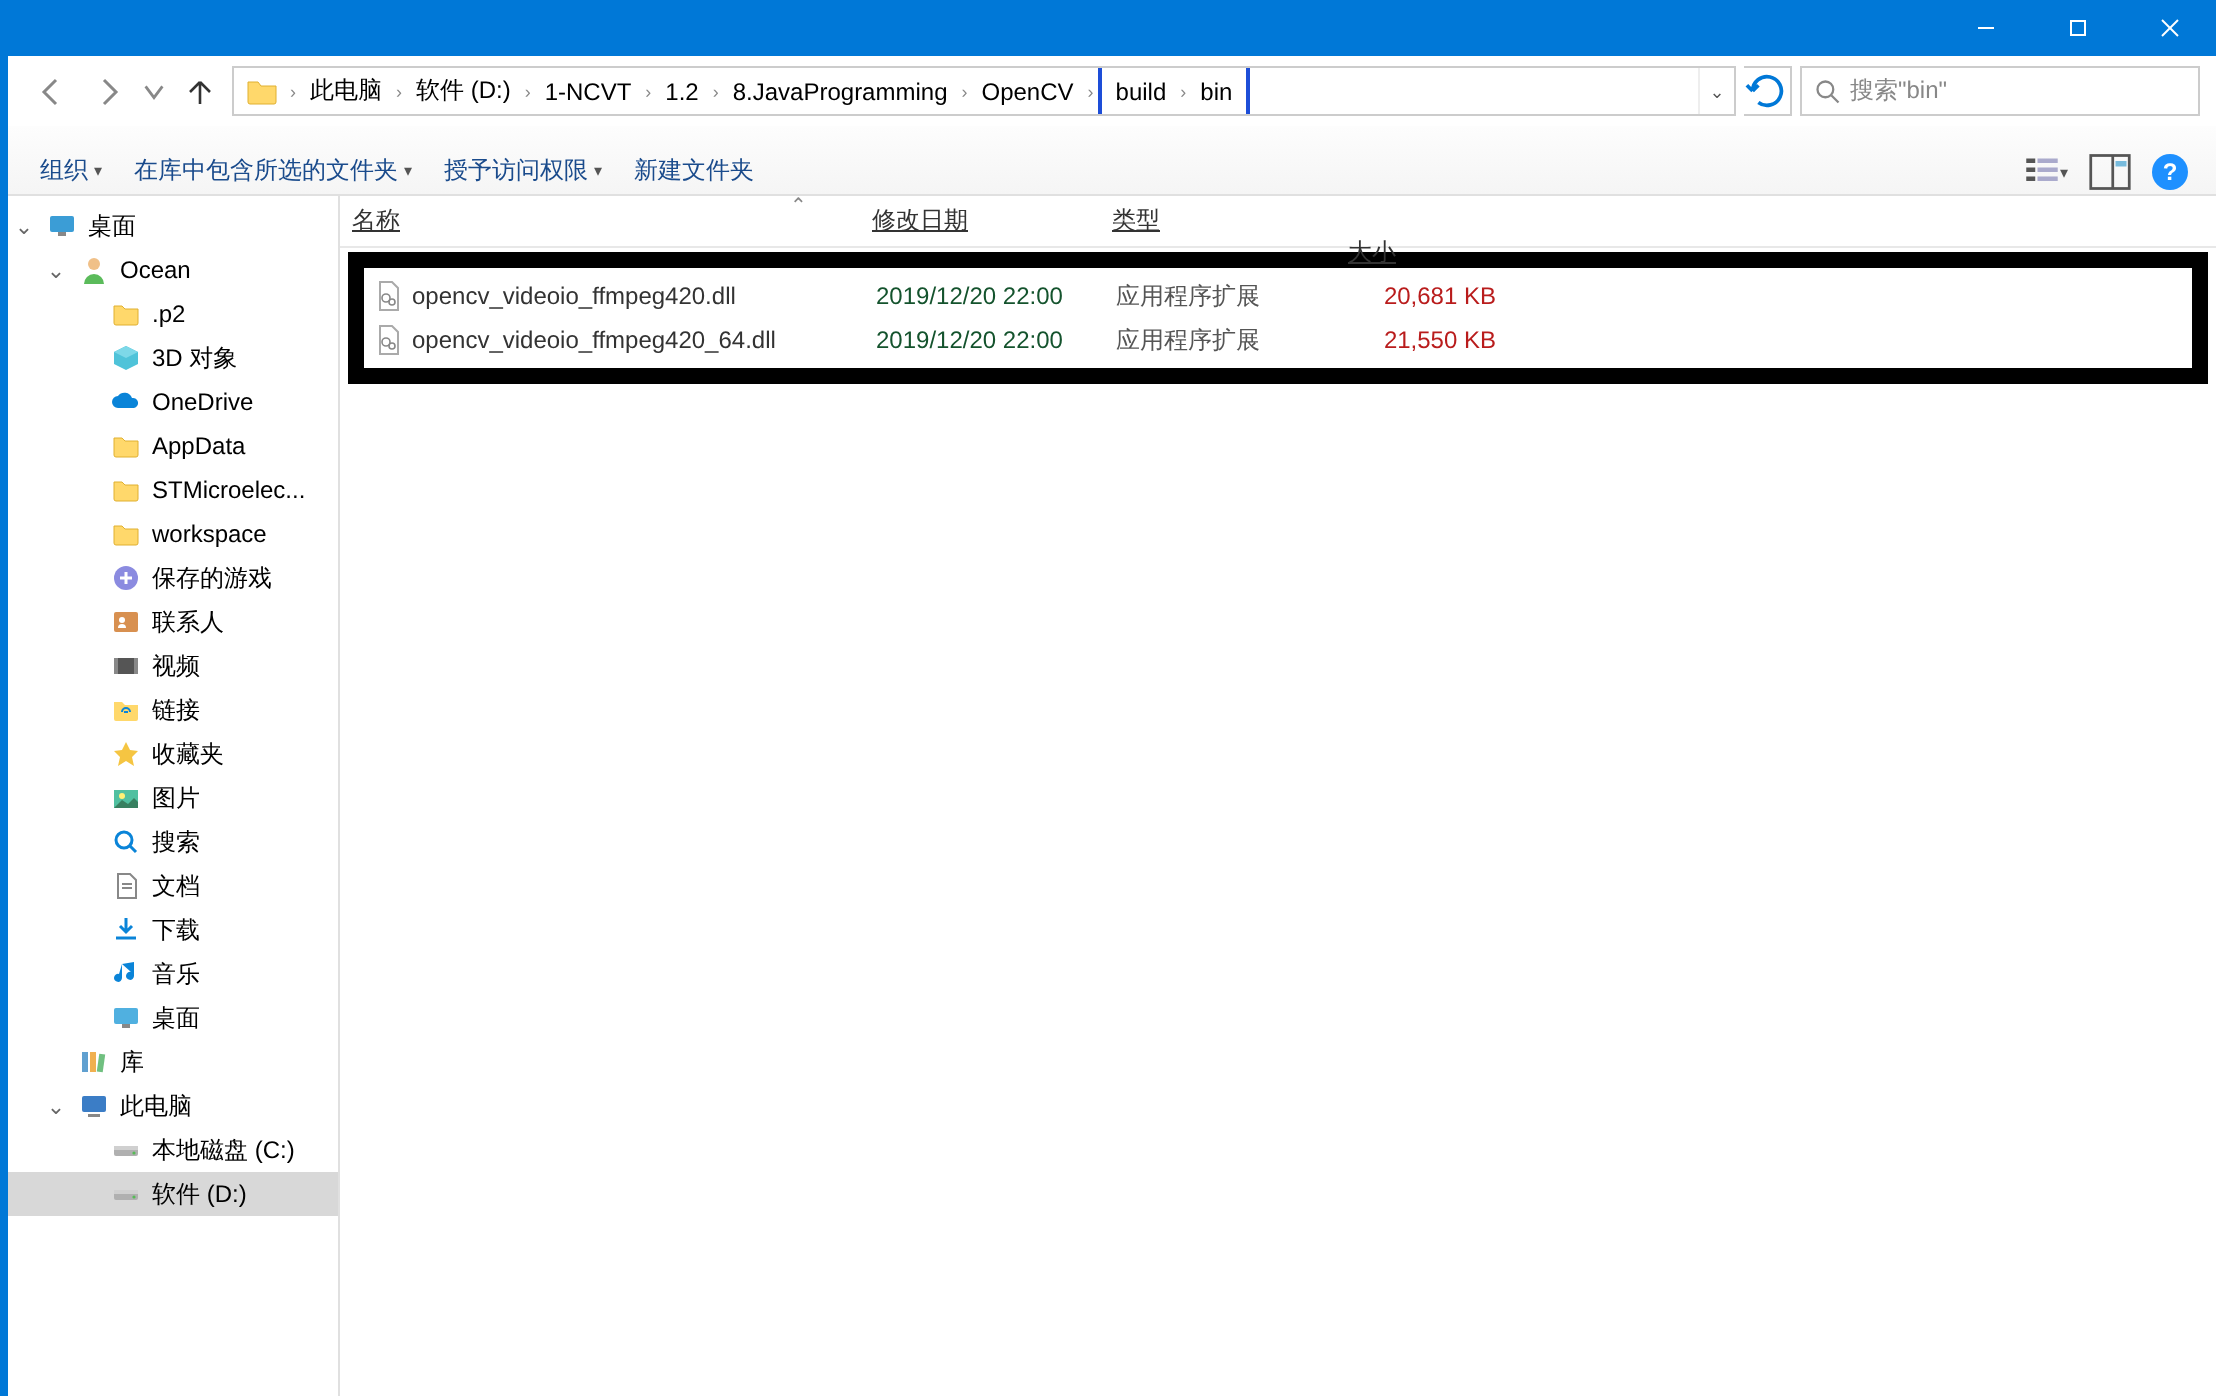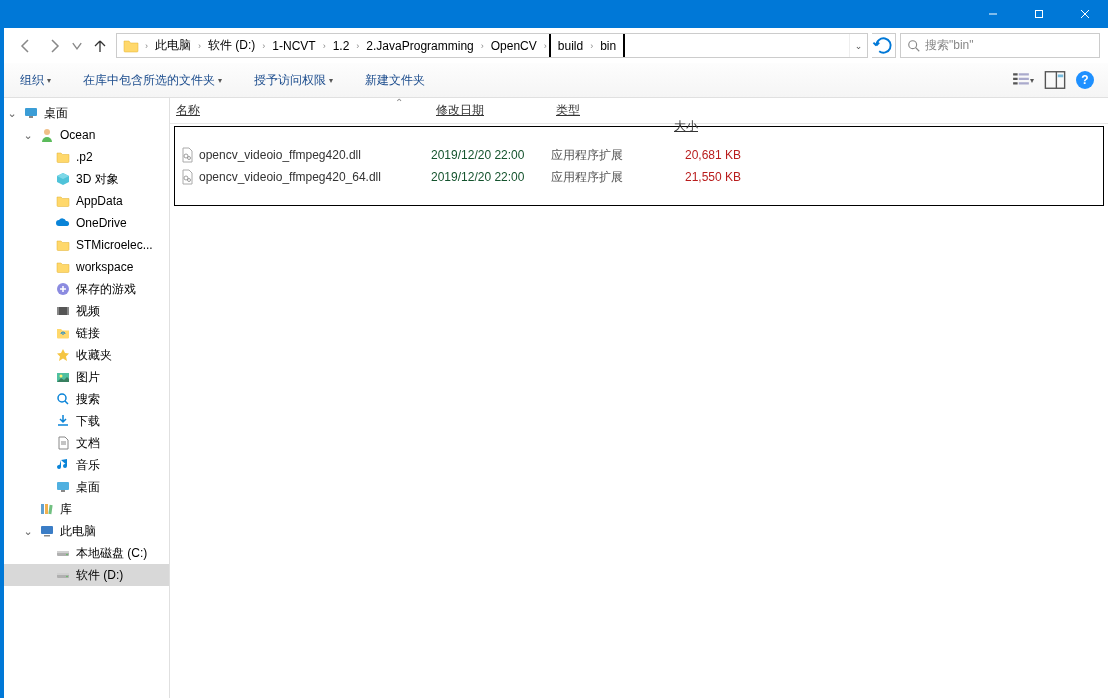--- a/index.html
+++ b/index.html
@@ -14,27 +14,27 @@
 
 .addrbar { height: 35px; background: #fff; display: flex; align-items: center; padding: 3px 8px 3px 14px; gap: 4px; }
 .nav-arrow { width: 24px; height: 24px; display: flex; align-items: center; justify-content: center; color: #888; }
 .nav-arrow svg { width: 16px; height: 16px; }
 .nav-arrow.enabled { color: #333; }
 .breadcrumb-wrap { flex: 1; height: 25px; border: 1px solid #ccc; display: flex; align-items: center; background: #fff; }
 .breadcrumb { flex: 1; display: flex; align-items: center; height: 100%; overflow: hidden; padding-left: 2px; }
 .crumb { display: flex; align-items: center; height: 100%; padding: 0 5px; font-size: 12px; color: #000; white-space: nowrap; }
 .crumb-sep { color: #888; font-size: 9px; padding: 0 2px; }
 .folder-icon { width: 18px; height: 18px; margin: 0 3px; }
-.highlight-box { border: 2px solid #000000; padding: 0 2px; display: flex; align-items: center; height: calc(100% + 6px); margin: -3px 0; }
+.highlight-box { border: 2px solid #1d4ed8; padding: 0 2px; display: flex; align-items: center; height: calc(100% + 6px); margin: -3px 0; }
 .addr-dropdown { width: 18px; display: flex; align-items: center; justify-content: center; border-left: 1px solid #eee; height: 100%; color: #555; font-size: 9px; }
 .addr-refresh { width: 24px; height: 25px; border: 1px solid #ccc; border-left: none; display: flex; align-items: center; justify-content: center; color: #0078d7; }
 .searchbox { width: 200px; height: 25px; border: 1px solid #ccc; display: flex; align-items: center; padding: 0 6px; color: #888; font-size: 12px; gap: 4px; }
 .searchbox svg { width: 14px; height: 14px; flex-shrink: 0; }
 
-.toolbar { height: 35px; border-bottom: 1px solid #e0e0e0; display: flex; align-items: center; padding: 0 14px; gap: 20px; font-size: 12px; background: linear-gradient(#fdfdfd, #f5f5f5); }
+.toolbar { height: 35px; border-bottom: 1px solid #e0e0e0; display: flex; align-items: flex-end; padding: 0 14px; gap: 4px; font-size: 12px; background: linear-gradient(#fdfdfd, #f5f5f5); }
 .toolbar-item { display: flex; align-items: center; gap: 3px; padding: 3px 6px; color: #1a4b8c; }
 .toolbar-item .dd { font-size: 8px; color: #555; }
 .toolbar-spacer { flex: 1; }
 .toolbar-right { display: flex; align-items: center; gap: 10px; }
 .toolbar-icon-btn { width: 22px; height: 22px; display: flex; align-items: center; justify-content: center; color: #555; }
 
 .main { display: flex; height: calc(698px - 28px - 35px - 35px); }
 .tree { width: 170px; border-right: 1px solid #e0e0e0; overflow: hidden; padding: 4px 0; }
 .tree-item { display: flex; align-items: center; height: 22px; font-size: 12px; gap: 4px; padding-right: 4px; white-space: nowrap; }
 .tree-item.selected { background: #d8d8d8; }
@@ -47,21 +47,21 @@
 .indent-2 { padding-left: 38px; }
 
 .content { flex: 1; display: flex; flex-direction: column; }
 .columns { display: flex; height: 26px; border-bottom: 1px solid #e8e8e8; font-size: 12px; color: #333; align-items: center; position: relative; }
 .col { padding: 0 6px; text-decoration: underline; }
 .col-name { width: 260px; }
 .col-date { width: 120px; }
 .col-type { width: 118px; }
 .col-size { width: 90px; text-align: left; margin-top: 32px; }
 
-.rows-highlight { border: 1px solid #000000; margin: 2px 4px 0 4px; padding: 17px 0; }
+.rows-highlight { border: 8px solid #000000; margin: 2px 4px 0 4px; padding: 3px 0; }
 .row { display: flex; height: 22px; align-items: center; font-size: 12px; color: #333; }
 .row .file-icon { width: 18px; height: 18px; margin: 0 3px; display: flex; align-items: center; justify-content: center; flex-shrink: 0; }
 .row .file-icon svg { width: 16px; height: 16px; }
 .row .cell-name { width: 256px; display: flex; align-items: center; }
 .row .cell-date { width: 120px; color: #14532d; }
 .row .cell-type { width: 118px; color: #555; }
 .row .cell-size { width: 90px; text-align: right; color: #b91c1c; padding-right: 18px;}
 
 .help-icon { width: 18px; height: 18px; border-radius: 50%; background: #1e90ff; color: #fff; display: flex; align-items: center; justify-content: center; font-size: 12px; font-weight: bold; }
 
@@ -124,21 +124,21 @@
       </span>
       <span class="crumb-sep">›</span>
     <span class="crumb">此电脑</span>
         <span class="crumb-sep">›</span>
         <span class="crumb">软件 (D:)</span>
         <span class="crumb-sep">›</span>
         <span class="crumb">1-NCVT</span>
         <span class="crumb-sep">›</span>
         <span class="crumb">1.2</span>
         <span class="crumb-sep">›</span>
-        <span class="crumb">2.JavaProgramming</span>
+        <span class="crumb">8.JavaProgramming</span>
         <span class="crumb-sep">›</span>
         <span class="crumb">OpenCV</span>
         <span class="crumb-sep">›</span>
         <span class="highlight-box">
           <span class="crumb">build</span>
           <span class="crumb-sep">›</span>
           <span class="crumb">bin</span>
         </span>
       </div>
     <div class="addr-dropdown">⌄</div>
@@ -236,33 +236,33 @@
             <path d="M8 2 L14 5 L14 11 L8 14 L2 11 L2 5 Z" fill="#4fc3d9"></path>
             <path d="M8 2 L14 5 L8 8 L2 5 Z" fill="#7dd8e8"></path>
           </svg>
         </span>
         <span class="tree-label">3D 对象</span>
       </div>
       <div class="tree-item indent-2">
         <span class="tree-expand"></span>
         <span class="tree-icon">
           <svg viewBox="0 0 16 16">
+            <path d="M4 11 a3 3 0 0 1 0-6 a4 4 0 0 1 7 1 a2.5 2.5 0 0 1 1 5 z" fill="#0a84d8"></path>
+          </svg>
+        </span>
+        <span class="tree-label">OneDrive</span>
+      </div>
+      <div class="tree-item indent-2">
+        <span class="tree-expand"></span>
+        <span class="tree-icon">
+          <svg viewBox="0 0 16 16">
             <path d="M2 4 h4 l1.5 1.5 H14 v7 a1 1 0 0 1 -1 1 H3 a1 1 0 0 1 -1 -1 z" fill="#ffd86b" stroke="#e0b030" stroke-width="0.5"></path>
           </svg>
         </span>
         <span class="tree-label">AppData</span>
-      </div>
-      <div class="tree-item indent-2">
-        <span class="tree-expand"></span>
-        <span class="tree-icon">
-          <svg viewBox="0 0 16 16">
-            <path d="M4 11 a3 3 0 0 1 0-6 a4 4 0 0 1 7 1 a2.5 2.5 0 0 1 1 5 z" fill="#0a84d8"></path>
-          </svg>
-        </span>
-        <span class="tree-label">OneDrive</span>
       </div>
       <div class="tree-item indent-2">
         <span class="tree-expand"></span>
         <span class="tree-icon">
           <svg viewBox="0 0 16 16">
             <path d="M2 4 h4 l1.5 1.5 H14 v7 a1 1 0 0 1 -1 1 H3 a1 1 0 0 1 -1 -1 z" fill="#ffd86b" stroke="#e0b030" stroke-width="0.5"></path>
           </svg>
         </span>
         <span class="tree-label">STMicroelec...</span>
       </div>
@@ -277,20 +277,31 @@
       </div>
       <div class="tree-item indent-2">
         <span class="tree-expand"></span>
         <span class="tree-icon">
           <svg viewBox="0 0 16 16">
             <circle cx="8" cy="8" r="6" fill="#8b8be0"></circle>
             <path d="M5 8 h6 M8 5 v6" stroke="#fff" stroke-width="1.5"></path>
           </svg>
         </span>
         <span class="tree-label">保存的游戏</span>
+      </div>
+      <div class="tree-item indent-2">
+        <span class="tree-expand"></span>
+        <span class="tree-icon">
+          <svg viewBox="0 0 16 16">
+            <rect x="2" y="3" width="12" height="10" rx="1" fill="#d89050"></rect>
+            <circle cx="6" cy="7" r="1.5" fill="#fff"></circle>
+            <path d="M4 11 a2 2 0 0 1 4 0" fill="#fff"></path>
+          </svg>
+        </span>
+        <span class="tree-label">联系人</span>
       </div>
       <div class="tree-item indent-2">
         <span class="tree-expand"></span>
         <span class="tree-icon">
           <svg viewBox="0 0 16 16">
             <rect x="2" y="4" width="12" height="8" fill="#555"></rect>
             <rect x="2" y="4" width="2" height="8" fill="#888"></rect>
             <rect x="12" y="4" width="2" height="8" fill="#888"></rect>
           </svg>
         </span>
@@ -333,36 +344,36 @@
             <circle cx="7" cy="7" r="4" fill="none" stroke="#0a84d8" stroke-width="1.5"></circle>
             <line x1="10" y1="10" x2="13" y2="13" stroke="#0a84d8" stroke-width="1.5"></line>
           </svg>
         </span>
         <span class="tree-label">搜索</span>
       </div>
       <div class="tree-item indent-2">
         <span class="tree-expand"></span>
         <span class="tree-icon">
           <svg viewBox="0 0 16 16">
-            <path d="M8 2 v7 M5 6 l3 3 l3 -3" stroke="#0a84d8" stroke-width="1.5" fill="none"></path>
-            <line x1="3" y1="12" x2="13" y2="12" stroke="#0a84d8" stroke-width="1.5"></line>
-          </svg>
-        </span>
-        <span class="tree-label">下载</span>
-      </div>
-      <div class="tree-item indent-2">
-        <span class="tree-expand"></span>
-        <span class="tree-icon">
-          <svg viewBox="0 0 16 16">
             <path d="M4 2 h6 l3 3 v9 H4 Z" fill="#fff" stroke="#888"></path>
             <line x1="6" y1="7" x2="11" y2="7" stroke="#888"></line>
             <line x1="6" y1="9" x2="11" y2="9" stroke="#888"></line>
           </svg>
         </span>
         <span class="tree-label">文档</span>
+      </div>
+      <div class="tree-item indent-2">
+        <span class="tree-expand"></span>
+        <span class="tree-icon">
+          <svg viewBox="0 0 16 16">
+            <path d="M8 2 v7 M5 6 l3 3 l3 -3" stroke="#0a84d8" stroke-width="1.5" fill="none"></path>
+            <line x1="3" y1="12" x2="13" y2="12" stroke="#0a84d8" stroke-width="1.5"></line>
+          </svg>
+        </span>
+        <span class="tree-label">下载</span>
       </div>
       <div class="tree-item indent-2">
         <span class="tree-expand"></span>
         <span class="tree-icon">
           <svg viewBox="0 0 16 16">
             <path d="M6 3 v7 a2 2 0 1 1 -1.5 -2 M6 3 l6 -1 v7 a2 2 0 1 1 -1.5 -2" fill="#0a84d8"></path>
           </svg>
         </span>
         <span class="tree-label">音乐</span>
       </div>

